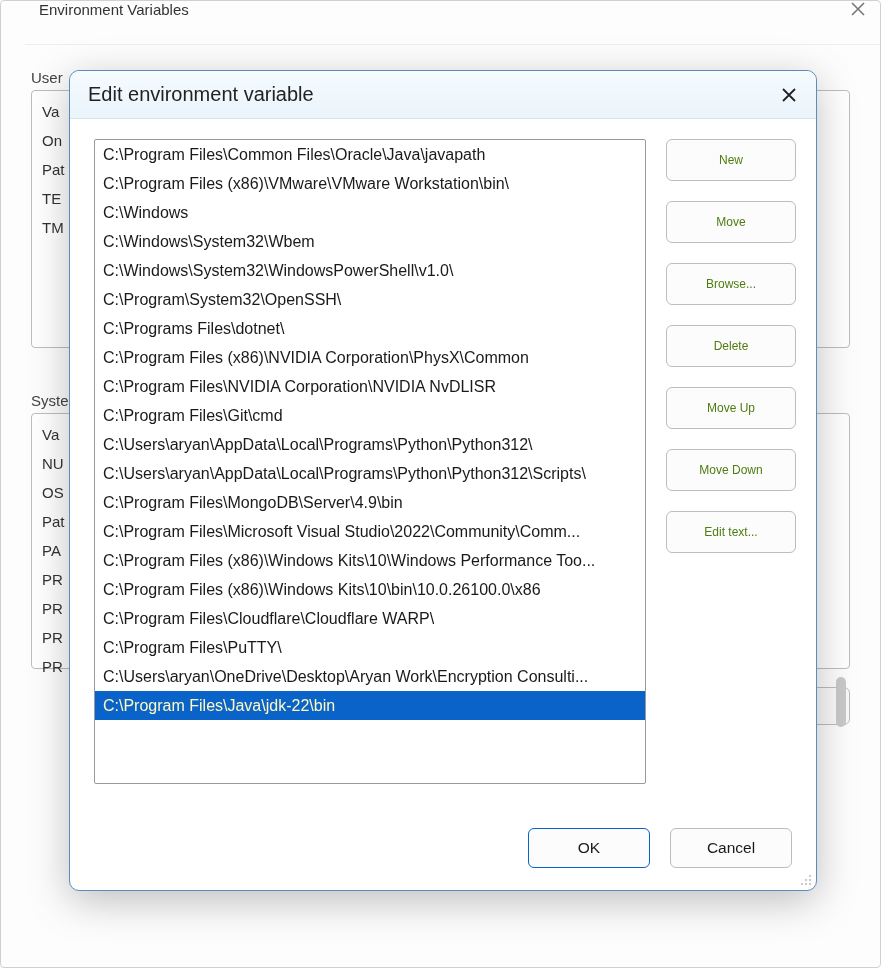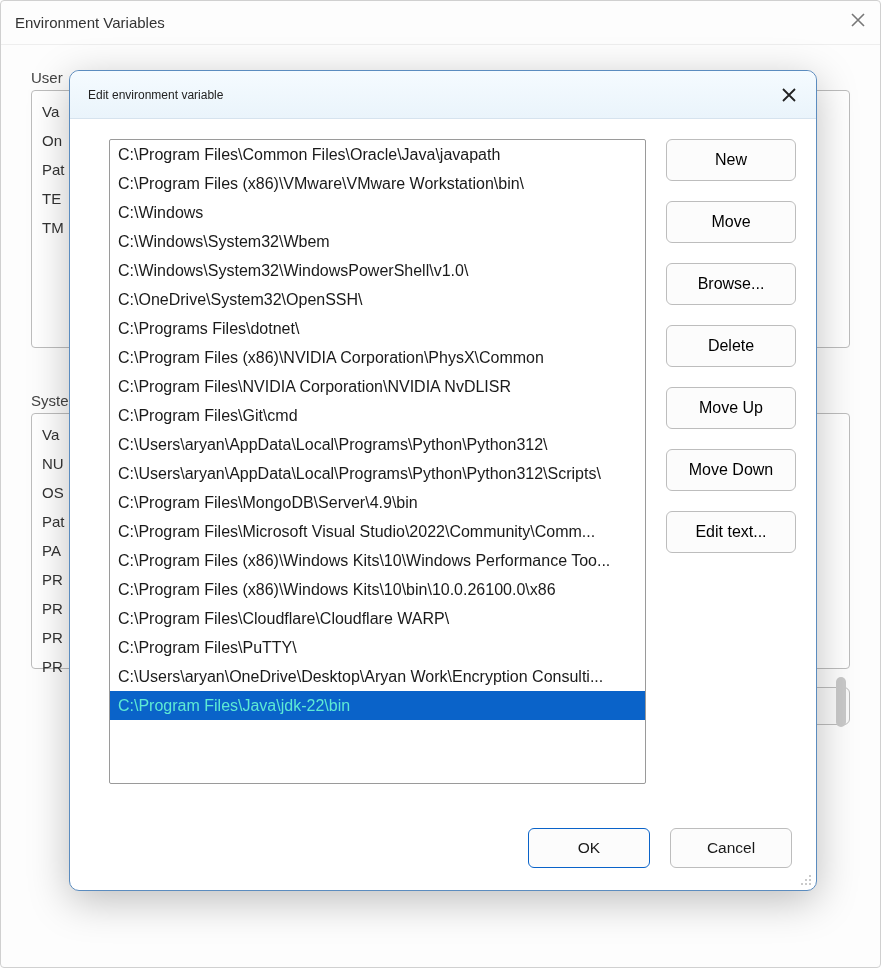--- a/index.html
+++ b/index.html
@@ -17,25 +17,26 @@
   .bg-dialog {
     position: absolute;
     top: 0; left: 0; right: 0; bottom: 0;
     background: #fdfdfd;
     border: 1px solid #d0d0d0;
     border-radius: 4px;
   }
   .bg-titlebar {
     height: 44px;
     display: flex;
-    align-items: center;
+    align-items: flex-start;
     justify-content: space-between;
     padding: 0 14px;
     border-bottom: 1px solid #eee;
     color: #333;
+    margin-left: 24px;
   }
   .bg-close {
     font-size: 18px;
     color: #777;
   }
   .bg-body {
     padding: 16px 30px;
     position: relative;
     filter: none;
   }
@@ -87,27 +88,27 @@
     background: linear-gradient(#f5fbff,#eaf4fb);
     border-bottom: 1px solid #d6e3ee;
     height: 48px;
     display: flex;
     align-items: center;
     justify-content: space-between;
     padding: 0 18px;
     border-top-left-radius: 10px;
     border-top-right-radius: 10px;
   }
-  .modal-title { font-size: 12px; color: #222; }
+  .modal-title { font-size: 20px; color: #222; }
   .modal-close { width: 18px; height: 18px; color: #222; cursor: pointer; display:flex; align-items:center; justify-content:center;}
   .modal-close svg { width: 16px; height: 16px; }
   .modal-body {
     flex: 1;
     display: flex;
-    padding: 20px 20px 0 39px;
+    padding: 20px 20px 0 24px;
     gap: 20px;
     overflow: hidden;
   }
   .path-list {
     flex: 1;
     border: 1px solid #9a9a9a;
     border-radius: 2px;
     background: #fff;
     overflow: hidden;
     height: 645px;
@@ -117,34 +118,34 @@
     font-size: 16px;
     line-height: 23px;
     white-space: nowrap;
     overflow: hidden;
     text-overflow: ellipsis;
     color: #1a1a1a;
     cursor: default;
   }
   .path-item.selected {
     background: #0a63c9;
-    color: #5eead4;
+    color: #fef9c3;
   }
   .side-buttons {
     width: 130px;
     display: flex;
     flex-direction: column;
   }
   .side-btn {
     height: 42px;
     border: 1px solid #bdbdbd;
     border-radius: 6px;
     background: #fcfcfc;
-    font-size: 16px;
-    color: #000000;
+    font-size: 12px;
+    color: #4d7c0f;
     margin-bottom: 20px;
     cursor: pointer;
   }
   .gap-big { }
   .modal-footer {
     display: flex;
     justify-content: flex-end;
     gap: 20px;
     padding: 18px 24px 22px 24px;
   }
@@ -228,21 +229,21 @@
         </svg>
     </span>
   </div>
   <div class="modal-body">
     <div class="path-list" id="path-list">
         <div class="path-item">C:\Program Files\Common Files\Oracle\Java\javapath</div>
         <div class="path-item">C:\Program Files (x86)\VMware\VMware Workstation\bin\</div>
         <div class="path-item">C:\Windows</div>
         <div class="path-item">C:\Windows\System32\Wbem</div>
         <div class="path-item">C:\Windows\System32\WindowsPowerShell\v1.0\</div>
-        <div class="path-item">C:\OneDrive\System32\OpenSSH\</div>
+        <div class="path-item">C:\Program\System32\OpenSSH\</div>
         <div class="path-item">C:\Programs Files\dotnet\</div>
         <div class="path-item">C:\Program Files (x86)\NVIDIA Corporation\PhysX\Common</div>
         <div class="path-item">C:\Program Files\NVIDIA Corporation\NVIDIA NvDLISR</div>
         <div class="path-item">C:\Program Files\Git\cmd</div>
         <div class="path-item">C:\Users\aryan\AppData\Local\Programs\Python\Python312\</div>
         <div class="path-item">C:\Users\aryan\AppData\Local\Programs\Python\Python312\Scripts\</div>
         <div class="path-item">C:\Program Files\MongoDB\Server\4.9\bin</div>
         <div class="path-item">C:\Program Files\Microsoft Visual Studio\2022\Community\Comm...</div>
         <div class="path-item">C:\Program Files (x86)\Windows Kits\10\Windows Performance Too...</div>
         <div class="path-item">C:\Program Files (x86)\Windows Kits\10\bin\10.0.26100.0\x86</div>

